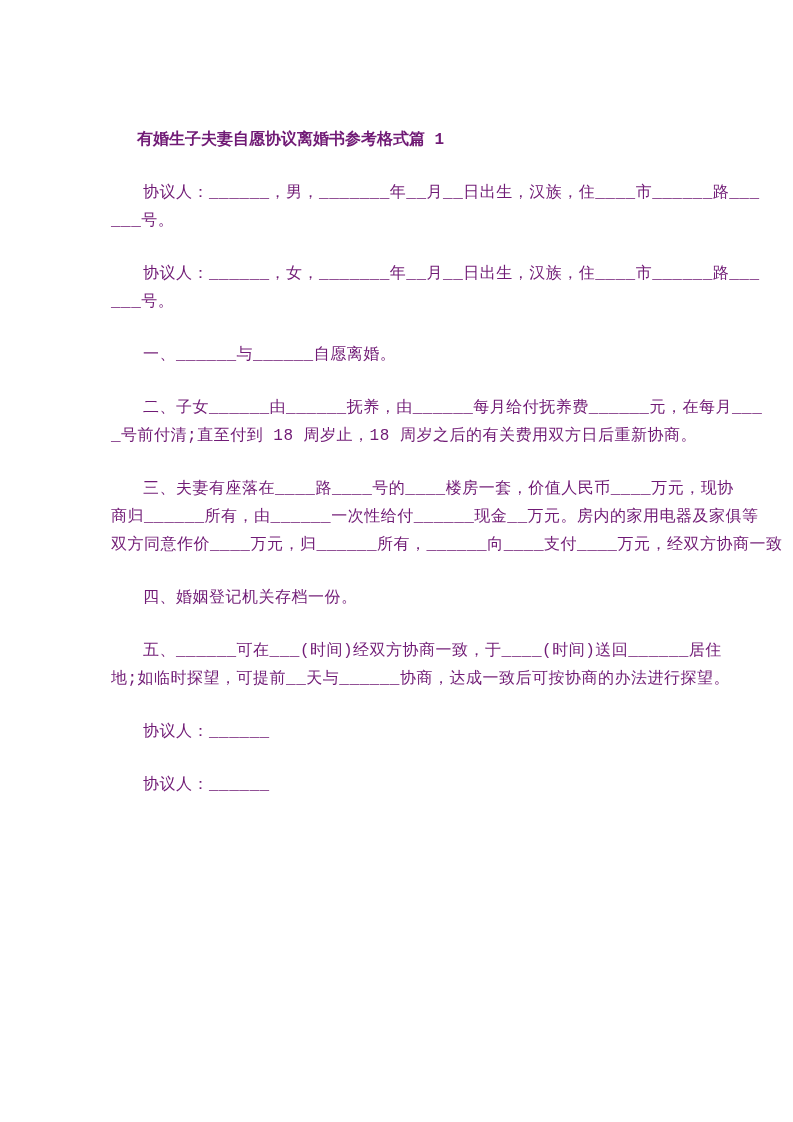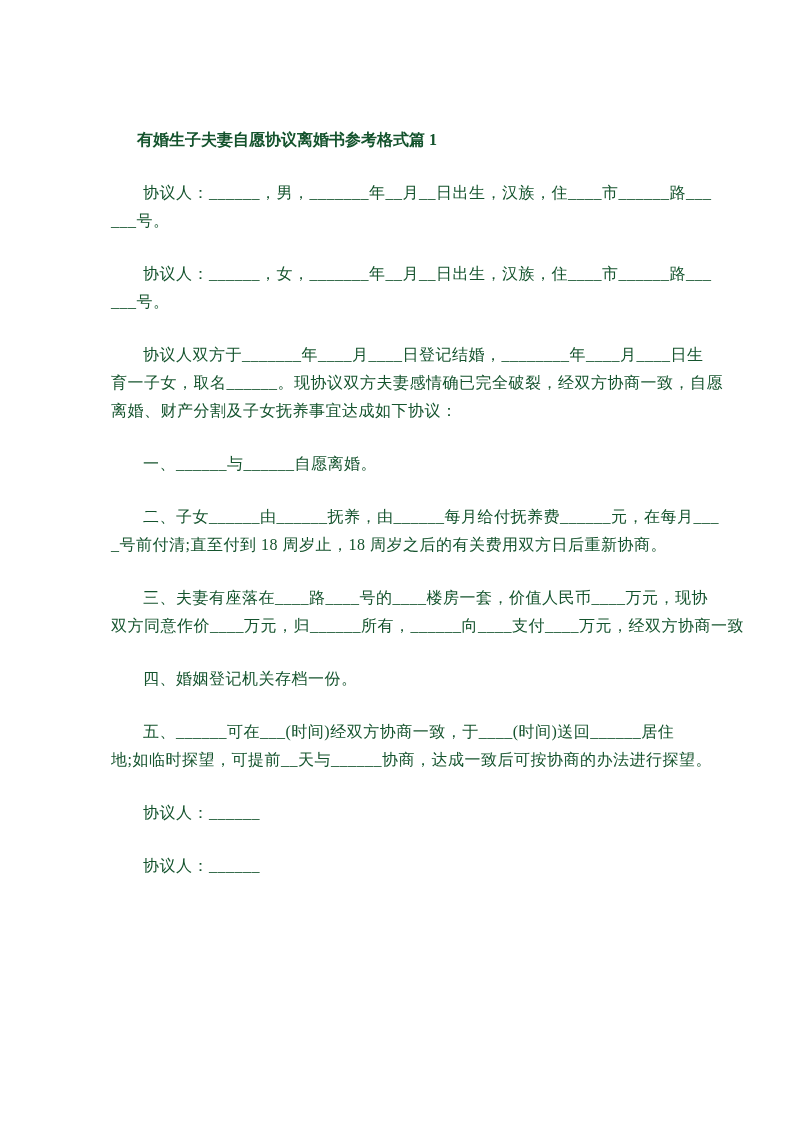--- a/index.html
+++ b/index.html
@@ -6,23 +6,23 @@
     margin: 0;
     padding: 0;
     background: #ffffff;
   }
   .page {
     position: relative;
     width: 793px;
     height: 1056px;
     background: #ffffff;
     overflow: hidden;
-    font-family: Liberation Serif, serif;
+    font-family: Liberation Mono, monospace;
     font-size: 16px;
-    color: #14532d;
+    color: #701a75;
   }
   .content {
     padding: 126px 100px 0 105px;
   }
   .title {
     font-size: 16px;
     font-weight: bold;
     margin: 0 0 25px 0;
     line-height: 28px;
     text-indent: 2em;
@@ -52,37 +52,33 @@
     <div class="para">
       <div class="line">协议人：______，男，_______年__月__日出生，汉族，住____市______路___</div>
       <div class="line">___号。</div>
     </div>
 
     <div class="para">
       <div class="line">协议人：______，女，_______年__月__日出生，汉族，住____市______路___</div>
       <div class="line">___号。</div>
     </div>
 
-    <div class="para">
-      <div class="line">协议人双方于_______年____月____日登记结婚，________年____月____日生</div>
-      <div class="line">育一子女，取名______。现协议双方夫妻感情确已完全破裂，经双方协商一致，自愿</div>
-      <div class="line">离婚、财产分割及子女抚养事宜达成如下协议：</div>
-    </div>
 
     <div class="para">
       <div class="line">一、______与______自愿离婚。</div>
     </div>
 
     <div class="para">
       <div class="line">二、子女______由______抚养，由______每月给付抚养费______元，在每月___</div>
       <div class="line">_号前付清;直至付到 18 周岁止，18 周岁之后的有关费用双方日后重新协商。</div>
     </div>
 
     <div class="para">
       <div class="line">三、夫妻有座落在____路____号的____楼房一套，价值人民币____万元，现协</div>
+      <div class="line">商归______所有，由______一次性给付______现金__万元。房内的家用电器及家俱等</div>
       <div class="line">双方同意作价____万元，归______所有，______向____支付____万元，经双方协商一致</div>
     </div>
 
     <div class="para">
       <div class="line">四、婚姻登记机关存档一份。</div>
     </div>
 
     <div class="para">
       <div class="line">五、______可在___(时间)经双方协商一致，于____(时间)送回______居住</div>
       <div class="line">地;如临时探望，可提前__天与______协商，达成一致后可按协商的办法进行探望。</div>

